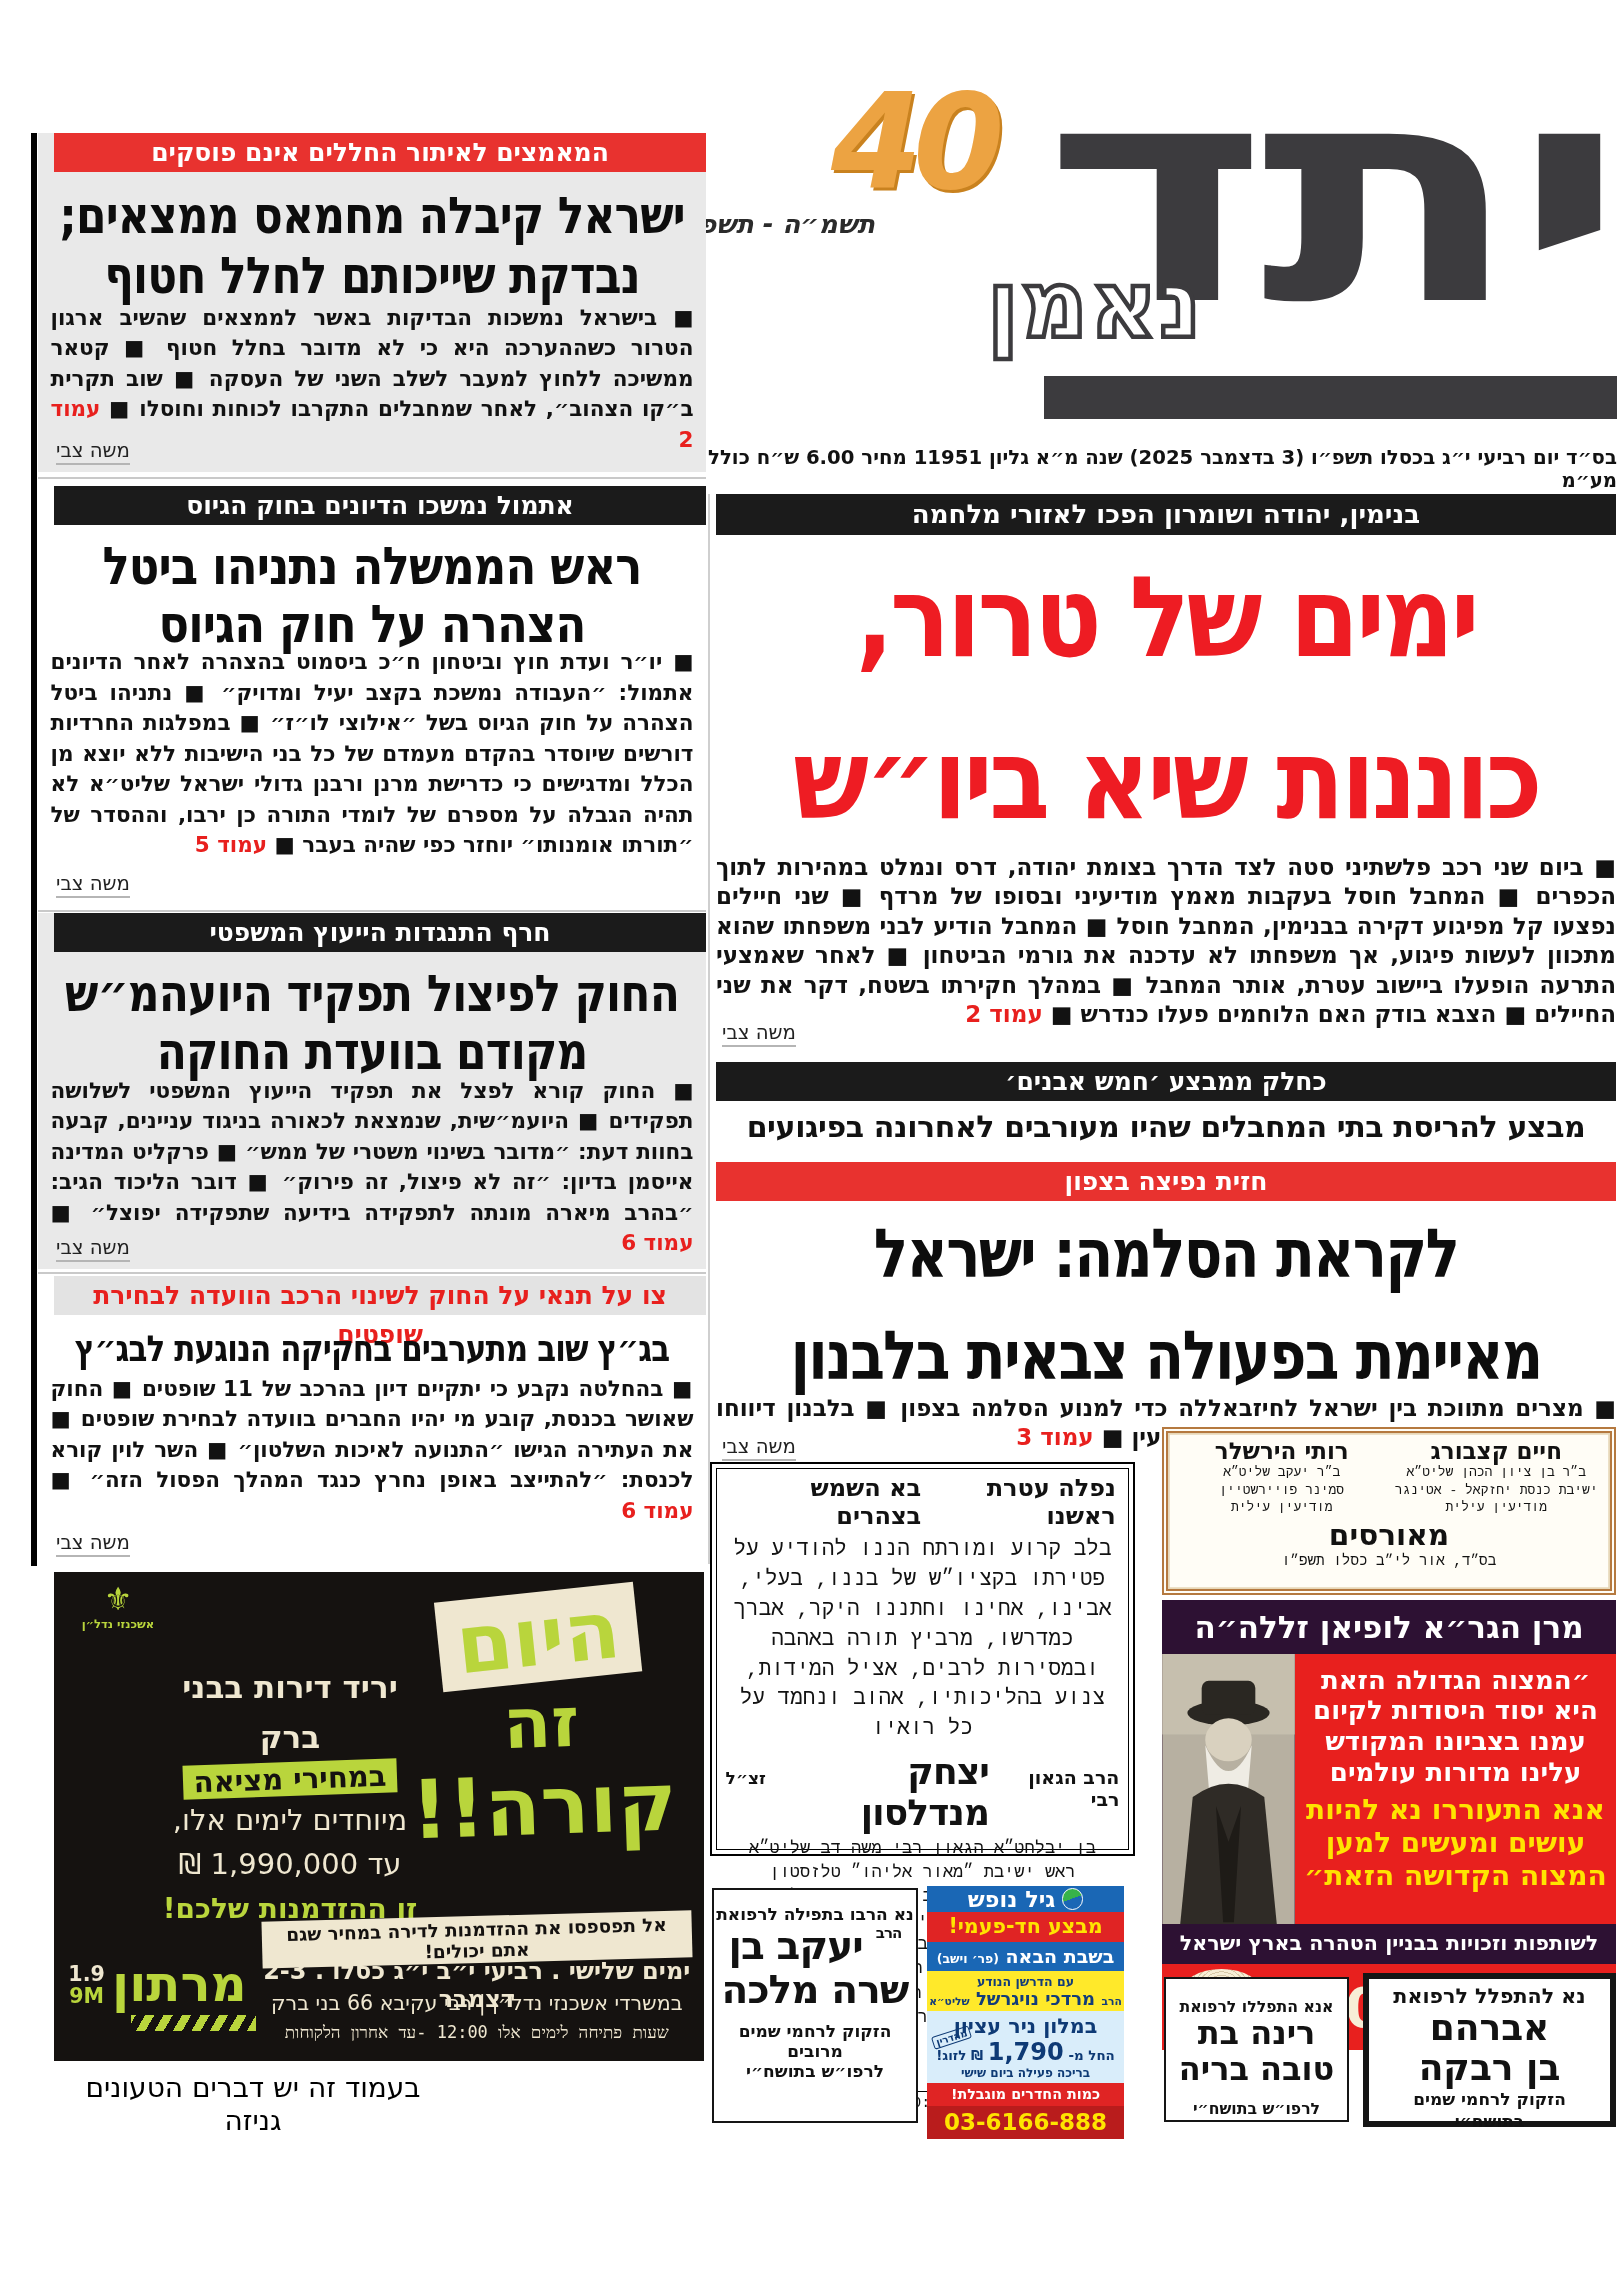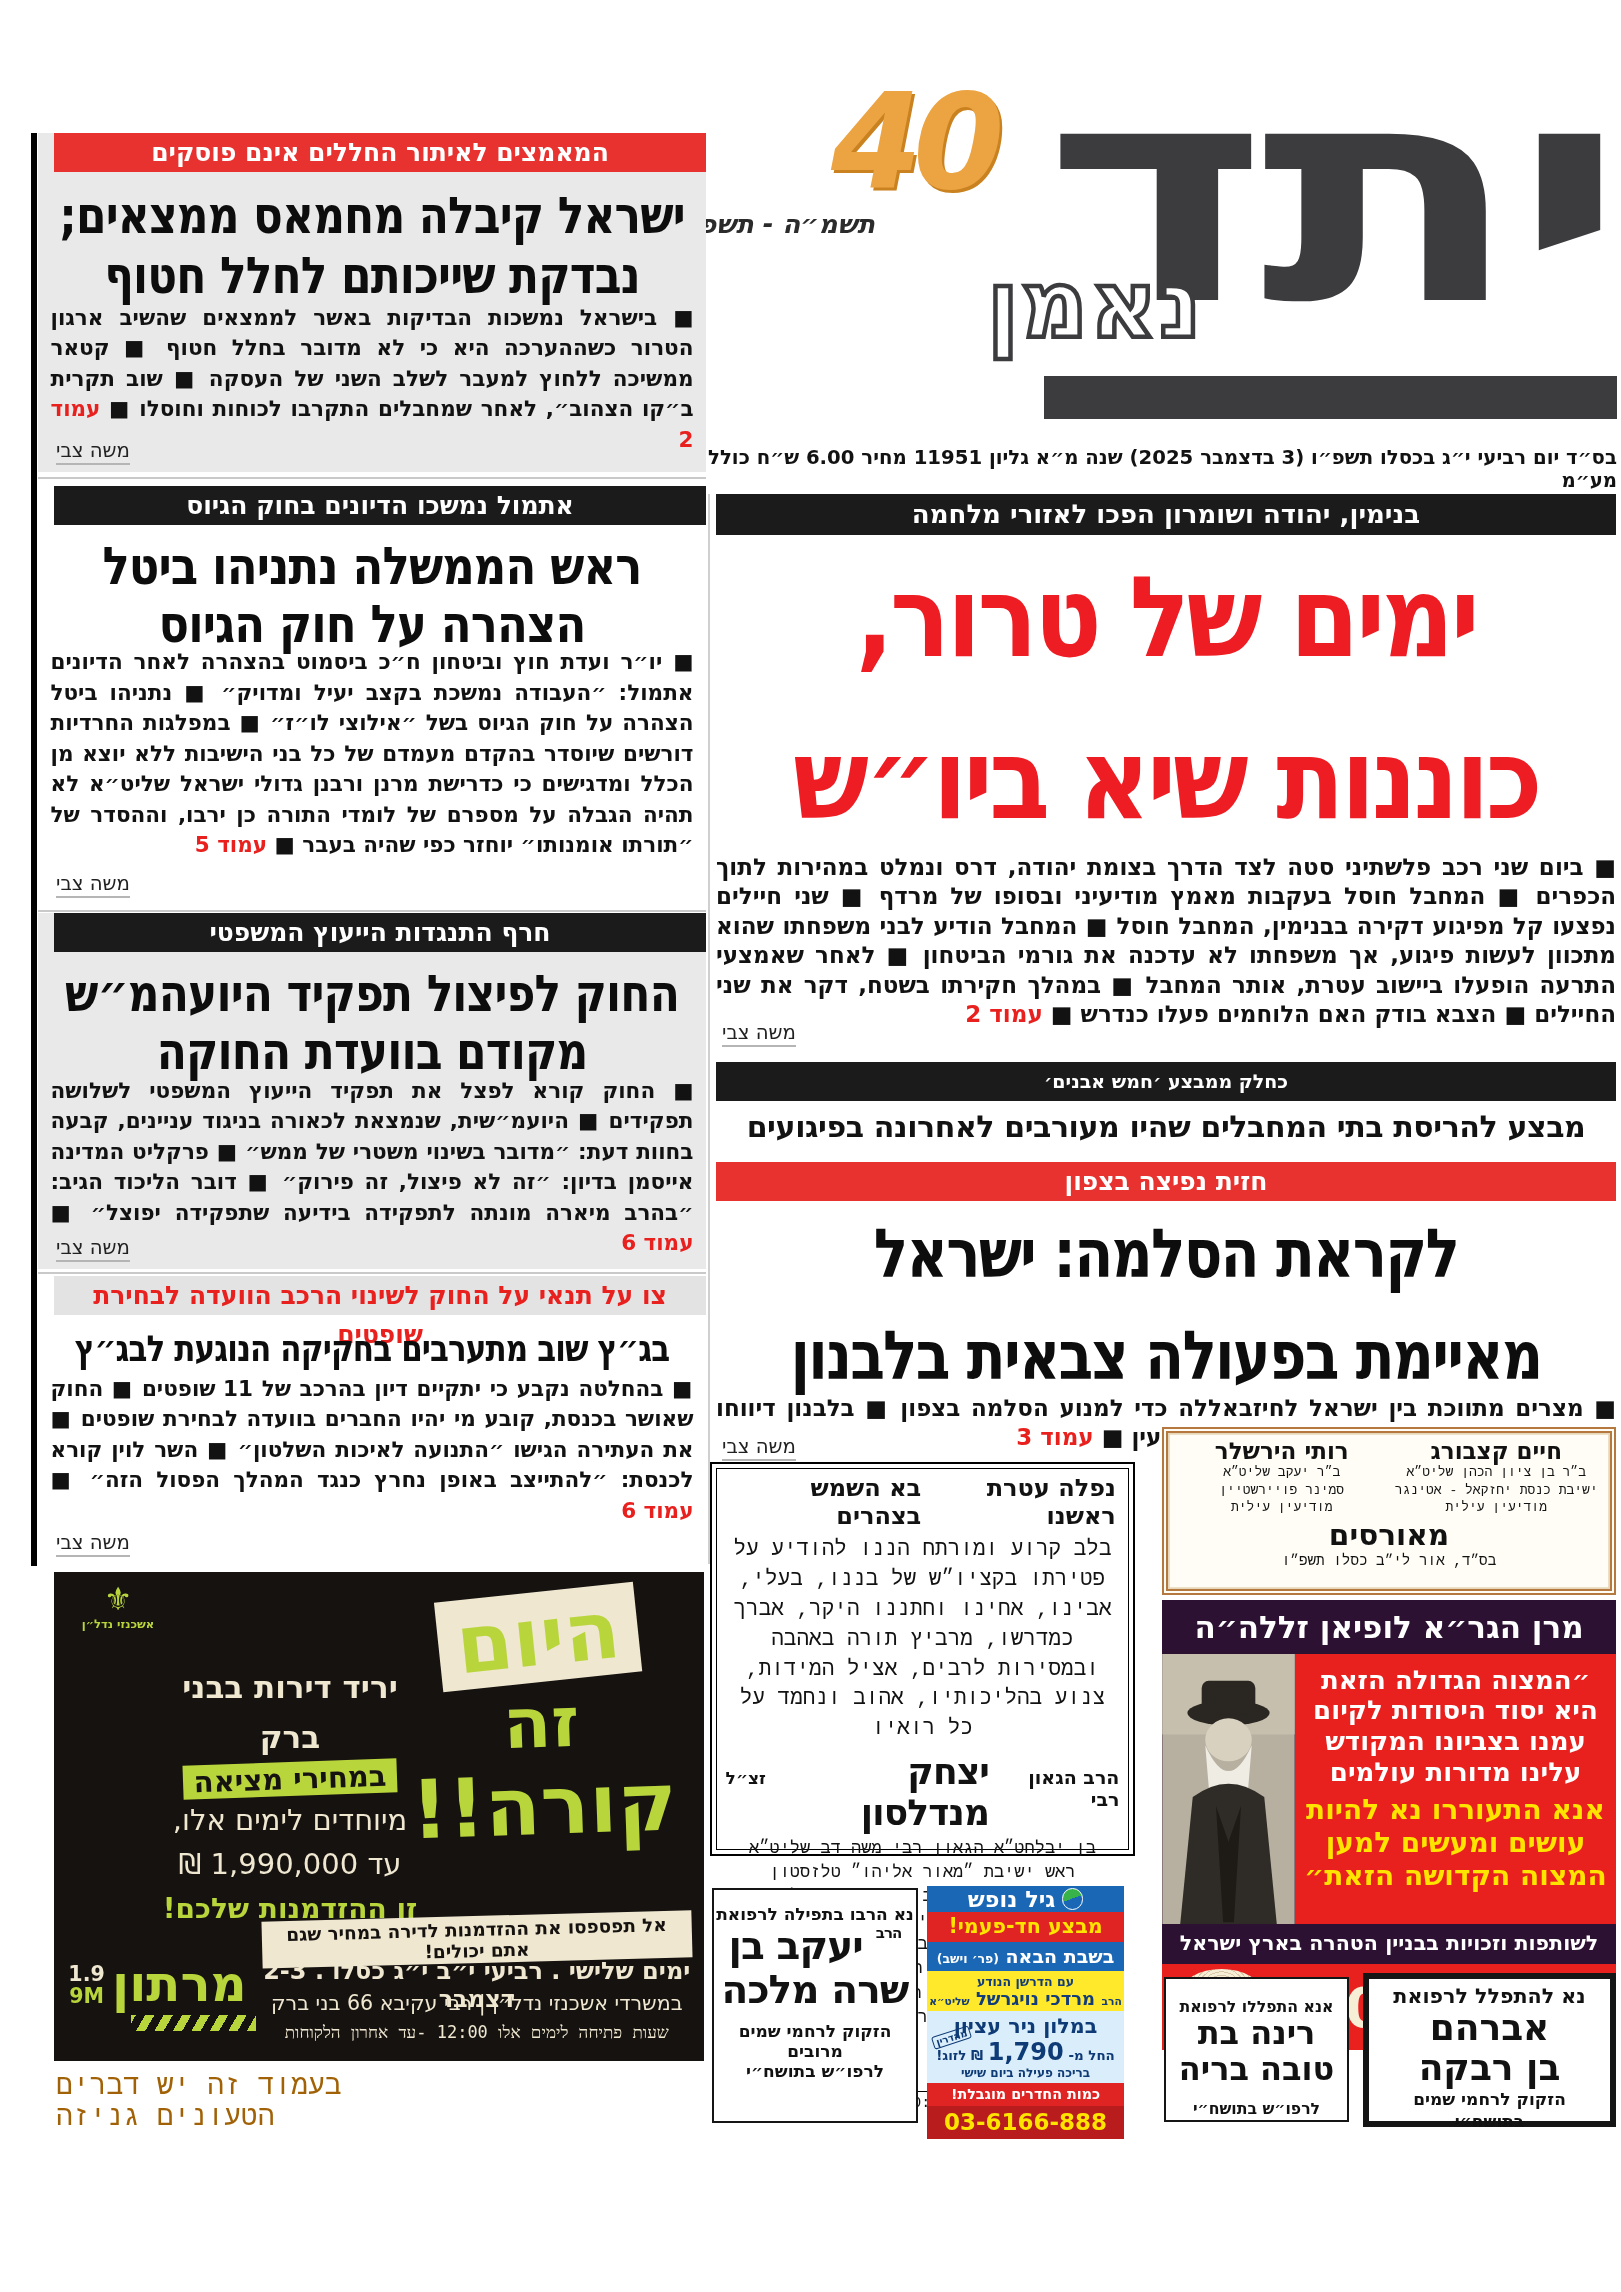--- a/index.html
+++ b/index.html
@@ -57,21 +57,21 @@
   #main-headline{left:716px;top:536px;width:900px;text-align:center;color:#ee1c23;
     font-weight:800;transform:scaleY(1.12);transform-origin:top center;}
   .mh-line{font-size:100px;line-height:1.45;letter-spacing:-3.6px;white-space:nowrap;}
   #main-body{left:716px;top:853px;width:900px;}
   .sbody-main{font-size:23px;font-weight:bold;text-align:justify;line-height:1.28;}
   #main-byline{left:722px;top:1021px;}
   .byline-abs{position:absolute;font-size:19.7px;color:#222;border-bottom:2.7px solid #b5b5b5;
     padding-bottom:0.9px;}
 
   #op-bar{left:716px;top:1062px;width:900px;height:39px;background:#1b1b1b;color:#fff;
-    font-weight:800;font-size:19px;line-height:39px;text-align:center;}
+    font-weight:800;font-size:25px;line-height:39px;text-align:center;}
   #op-subhead{left:716px;top:1109px;width:900px;font-size:30px;font-weight:800;
     text-align:center;letter-spacing:-0.4px;}
   #north-kicker{left:716px;top:1162px;width:900px;height:39px;background:#e8322f;color:#fff;
     font-weight:800;font-size:25px;line-height:39px;text-align:center;}
   #north-headline{left:716px;top:1204px;width:900px;text-align:center;font-weight:800;
     color:#0d0d0d;transform:scaleY(1.18);transform-origin:top center;}
   .nh-line{font-size:57px;line-height:1.5;letter-spacing:-1.8px;white-space:nowrap;}
   #north-body{left:716px;top:1394px;width:900px;}
   #north-byline{left:722px;top:1435px;}
 
@@ -193,21 +193,21 @@
   .est-hours{position:absolute;left:208px;right:12.5px;top:450px;text-align:center;font-size:17px;
     color:#efe7d0;font-family:"DejaVu Sans Mono",monospace;}
   .est-marathon{position:absolute;left:14.3px;top:387px;width:190px;display:flex;gap:7.2px;
     align-items:flex-start;justify-content:flex-end;}
   .est-mar-word{font-size:50px;font-weight:800;color:#b9d53c;line-height:1;}
   .est-mar-nums{font-size:20.6px;font-weight:800;line-height:1.08;text-align:center;margin-top:3.6px;}
   .est-n1{color:#efe7d0;} .est-n2{color:#b9d53c;}
   .est-mar-stripes{position:absolute;left:63px;top:56px;width:125px;height:16px;
     background:repeating-linear-gradient(-60deg,#b9d53c 0 8px,transparent 8px 16px);}
 
-  #geniza{left:56px;top:2071px;width:394px;font-size:28px;color:#a16207;text-align:left;font-family:Liberation Mono, monospace;}
+  #geniza{left:56px;top:2071px;width:394px;font-size:28px;color:#000000;text-align:center;}
 </style>
 </head>
 <body>
 
 <div class="abs" id="masthead">
   <div class="mast-title">יתד</div>
   <div class="mast-bar"></div>
   <div class="mast-sub">נאמן</div>
   <div class="mast-forty">40</div>
   <div class="mast-years">תשמ״ה - תשפ״ה</div>

